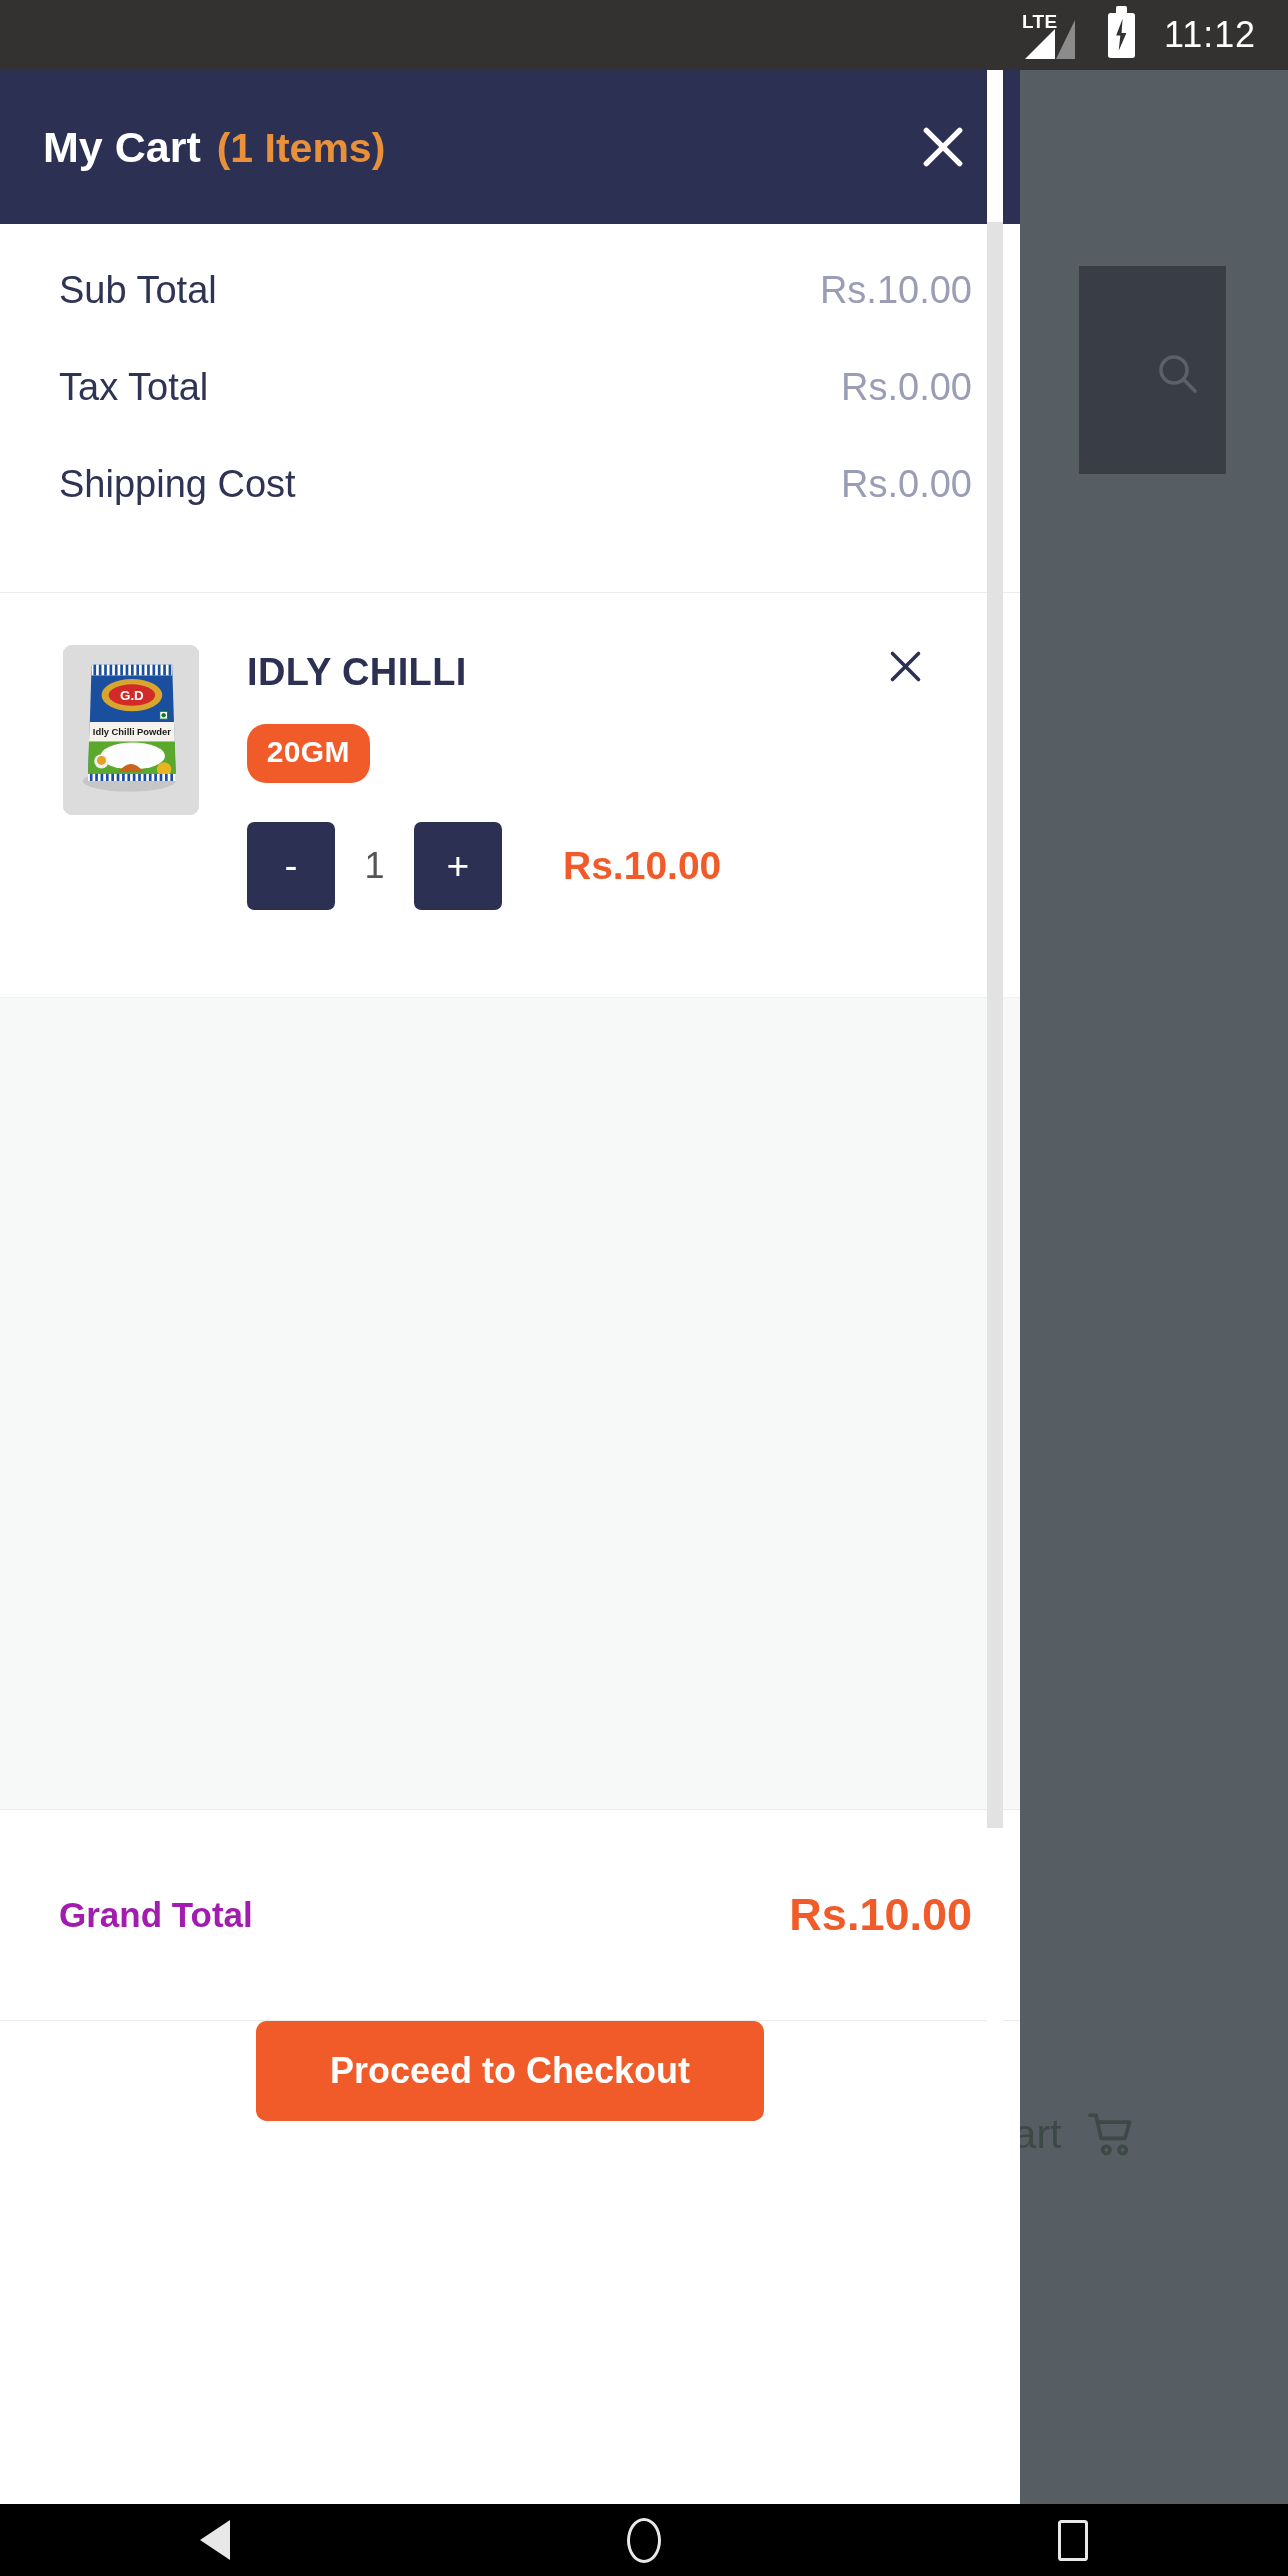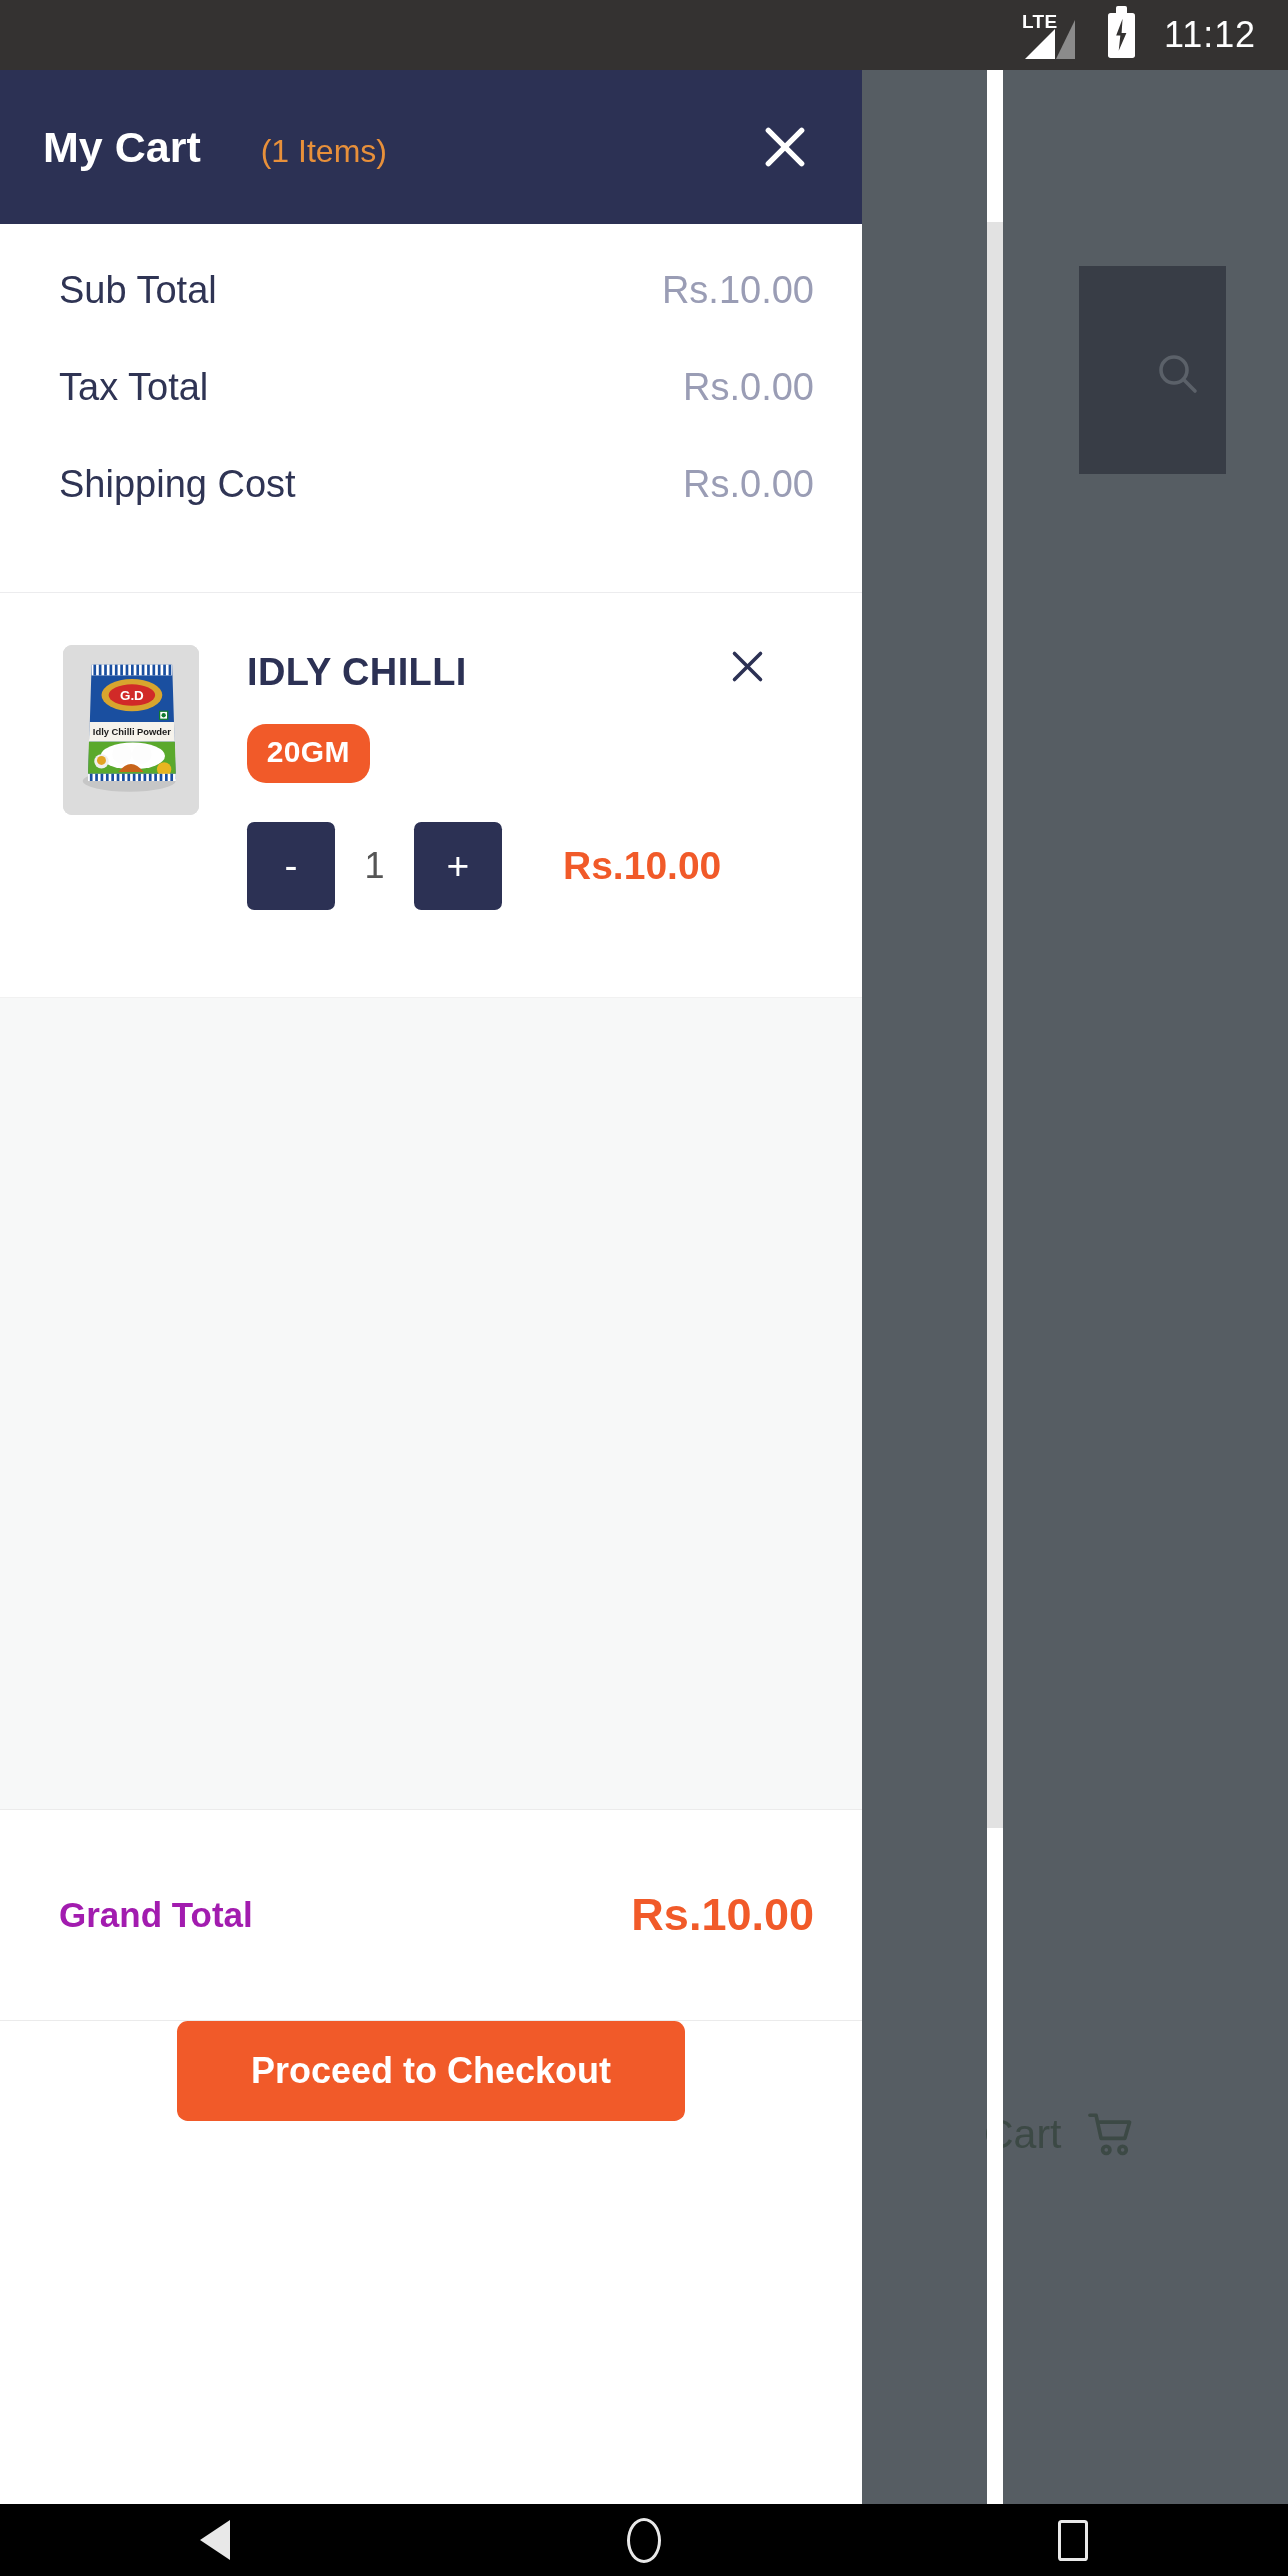--- a/index.html
+++ b/index.html
@@ -110,21 +110,21 @@
     color: #3c4945;
     font-size: 41px;
     font-weight: 400;
   }
   #bg-cart-icon { width: 50px; height: 47px; }
 
   
   #cart-drawer {
     position: absolute;
     top: 70px; left: 0;
-    width: 862px;
+    width: 1020px;
     height: 2435px;
     background: #ffffff;
     overflow: hidden;
   }
 
   
   #cart-header {
     position: relative;
     height: 154px;
     background: #2c3154;
@@ -132,24 +132,23 @@
     align-items: center;
     padding: 0 39px 0 43px;
   }
   #cart-title-wrap { display: flex; align-items: baseline; gap: 16px; flex: 1; }
   #cart-title {
     font-size: 43px;
     font-weight: bold;
     color: #ffffff;
   }
   #cart-count {
-    font-size: 32px;
-    font-weight: normal;
+    font-size: 41px;
+    font-weight: bold;
     color: #e8903a;
-    margin-left: 44px;
   }
   #cart-close-btn {
     width: 77px; height: 77px;
     display: flex; align-items: center; justify-content: center;
     cursor: pointer;
   }
   #cart-close-btn svg { width: 50px; height: 50px; }
 
   
   #summary-section {

